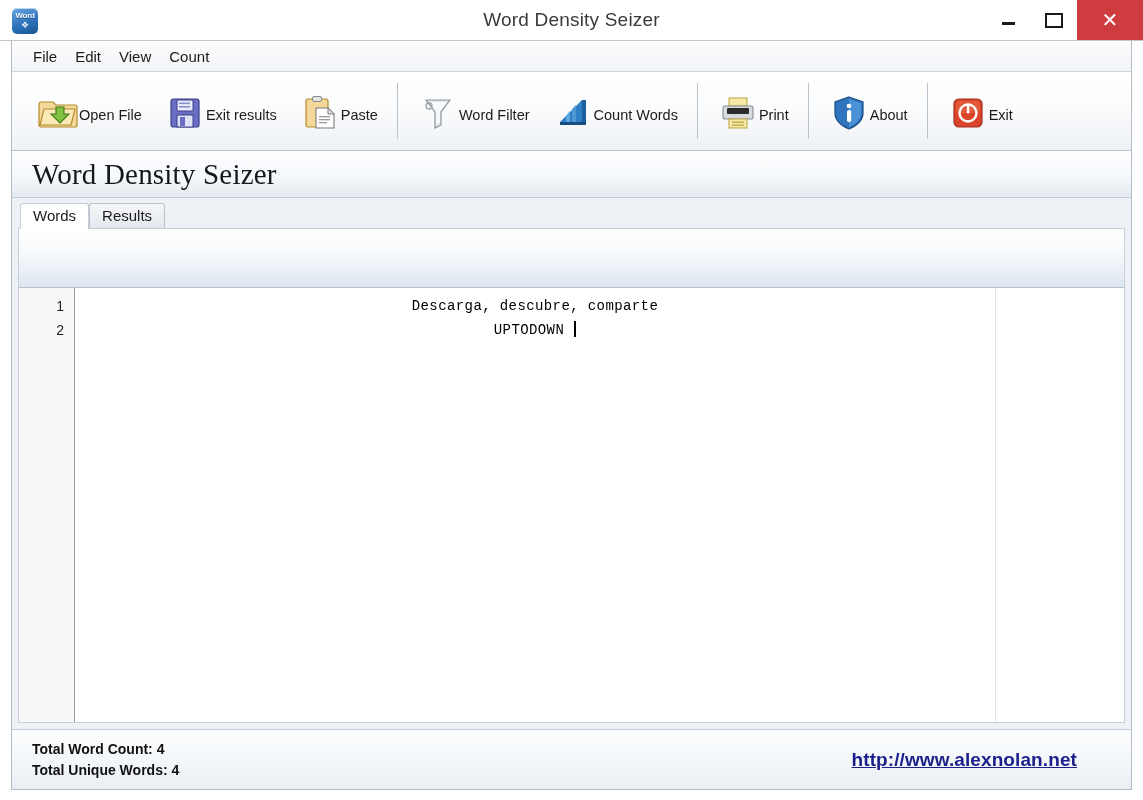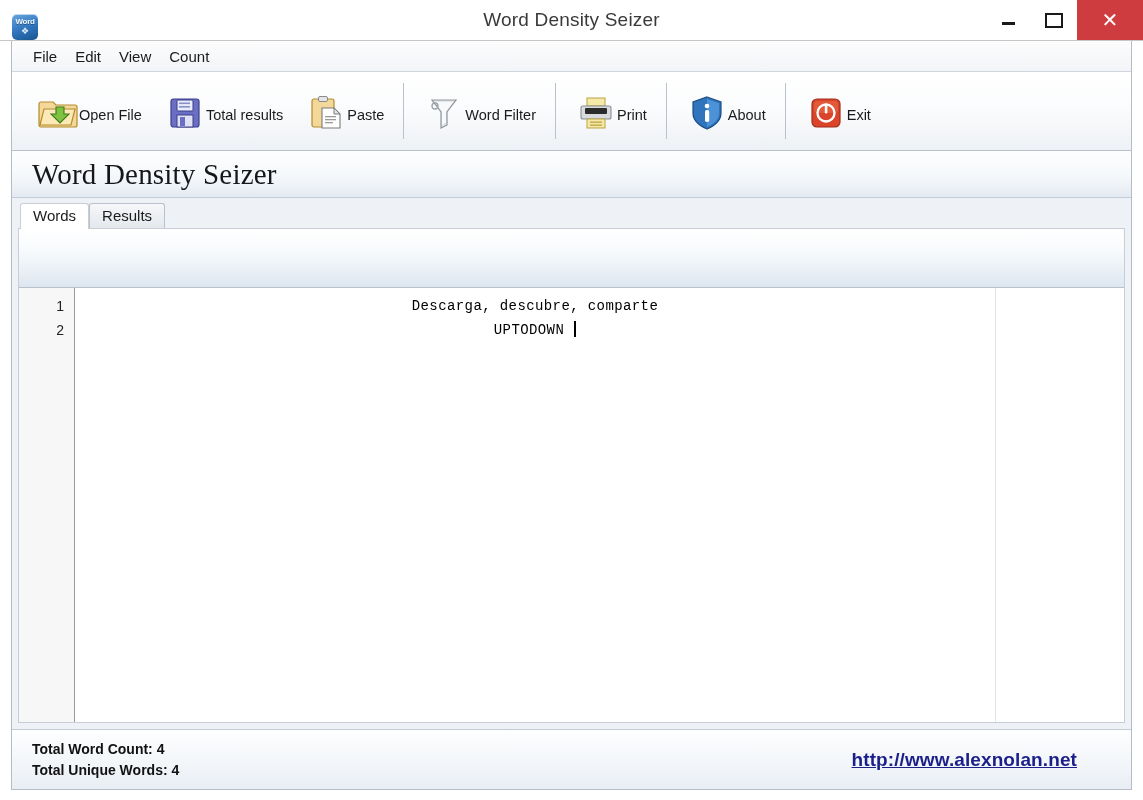--- a/index.html
+++ b/index.html
@@ -20,21 +20,21 @@
     position: relative;
     height: 40px;
     background: #ffffff;
     border-bottom: 1px solid #c6c6c6;
     display: flex;
     align-items: center;
   }
   .app-icon {
     position: absolute;
     left: 12px;
-    top: 14px;
+    top: 8px;
     width: 26px;
     height: 26px;
     border-radius: 5px;
     background: linear-gradient(160deg, #6aa6e0 0%, #2f74bd 55%, #17558f 100%);
     box-shadow: inset 0 1px 0 rgba(255,255,255,.6);
     display: flex;
     flex-direction: column;
     align-items: center;
     justify-content: center;
     overflow: hidden;
@@ -362,21 +362,21 @@
       <span class="ticon">
         <svg width="36" height="36" viewBox="0 0 36 36">
           <rect x="4" y="4" width="28" height="28" rx="2.5" fill="#6b6fc4" stroke="#3c3f8c" stroke-width="1.2"></rect>
           <rect x="10" y="5" width="16" height="11" rx="1" fill="#e9ecfb" stroke="#3c3f8c" stroke-width="1"></rect>
           <rect x="12" y="7.5" width="11" height="1.6" fill="#8a8fc9"></rect>
           <rect x="12" y="11" width="11" height="1.6" fill="#8a8fc9"></rect>
           <rect x="10" y="20" width="16" height="12" fill="#dfe2f5" stroke="#3c3f8c" stroke-width="1"></rect>
           <rect x="13" y="22" width="5" height="9" fill="#6b6fc4"></rect>
         </svg>
       </span>
-      <span class="tlabel">Total results</span>
+      <span class="tlabel">Exit results</span>
     </div>
 
     <div class="tbtn">
       <span class="ticon">
         <svg width="34" height="36" viewBox="0 0 34 36">
           <rect x="3" y="4" width="22" height="28" rx="2" fill="#f3d89a" stroke="#b58b2c" stroke-width="1.2"></rect>
           <rect x="9.5" y="1.5" width="9" height="5" rx="1.5" fill="#e6e6e6" stroke="#8a8a8a" stroke-width="1"></rect>
           <path d="M13 13 h12 l6 6 v14 h-18 z" fill="#ffffff" stroke="#7a7a7a" stroke-width="1.1"></path>
           <path d="M25 13 v6 h6 z" fill="#e4e4e4" stroke="#7a7a7a" stroke-width="1"></path>
           <rect x="16" y="21" width="11" height="1.3" fill="#9a9a9a"></rect>
@@ -393,20 +393,32 @@
       <span class="ticon">
         <svg width="34" height="36" viewBox="0 0 34 36">
           <path d="M5 5 h24 l-9 12 v13 l-6 3 v-16 z" fill="#e3e6e9" stroke="#8e959c" stroke-width="1.2"></path>
           <path d="M8 7 h18 l-7 9.5 v11 l-4 2 v-13 z" fill="#f7f9fa"></path>
           <circle cx="8" cy="11" r="3" fill="none" stroke="#9aa1a8" stroke-width="1.3"></circle>
         </svg>
       </span>
       <span class="tlabel">Word Filter</span>
     </div>
 
+    <div class="tbtn">
+      <span class="ticon">
+        <svg width="34" height="36" viewBox="0 0 34 36">
+          <path d="M4 27 L26 5 L30 5 L30 27 z" fill="#2f7fc4"></path>
+          <path d="M26 5 L30 5 L30 27 L26 27 z" fill="#1d5f9c"></path>
+          <path d="M10 27 L10 21 L14 16 L14 27 z" fill="#5aa6de"></path>
+          <path d="M16 27 L16 14 L20 10 L20 27 z" fill="#4a98d6"></path>
+          <path d="M4 27 L30 27 L30 30 L4 30 z" fill="#174e82"></path>
+        </svg>
+      </span>
+      <span class="tlabel">Count Words</span>
+    </div>
 
     <div class="tsep"></div>
 
     <div class="tbtn">
       <span class="ticon">
         <svg width="36" height="36" viewBox="0 0 36 36">
           <rect x="9" y="3" width="18" height="8" fill="#f6e9a8" stroke="#b9a540" stroke-width="1"></rect>
           <rect x="3" y="11" width="30" height="13" rx="2" fill="#d8dade" stroke="#8a8e93" stroke-width="1.1"></rect>
           <rect x="7" y="13" width="22" height="6" rx="1" fill="#2b2b2b"></rect>
           <rect x="9" y="24" width="18" height="9" fill="#f6e9a8" stroke="#b9a540" stroke-width="1"></rect>

